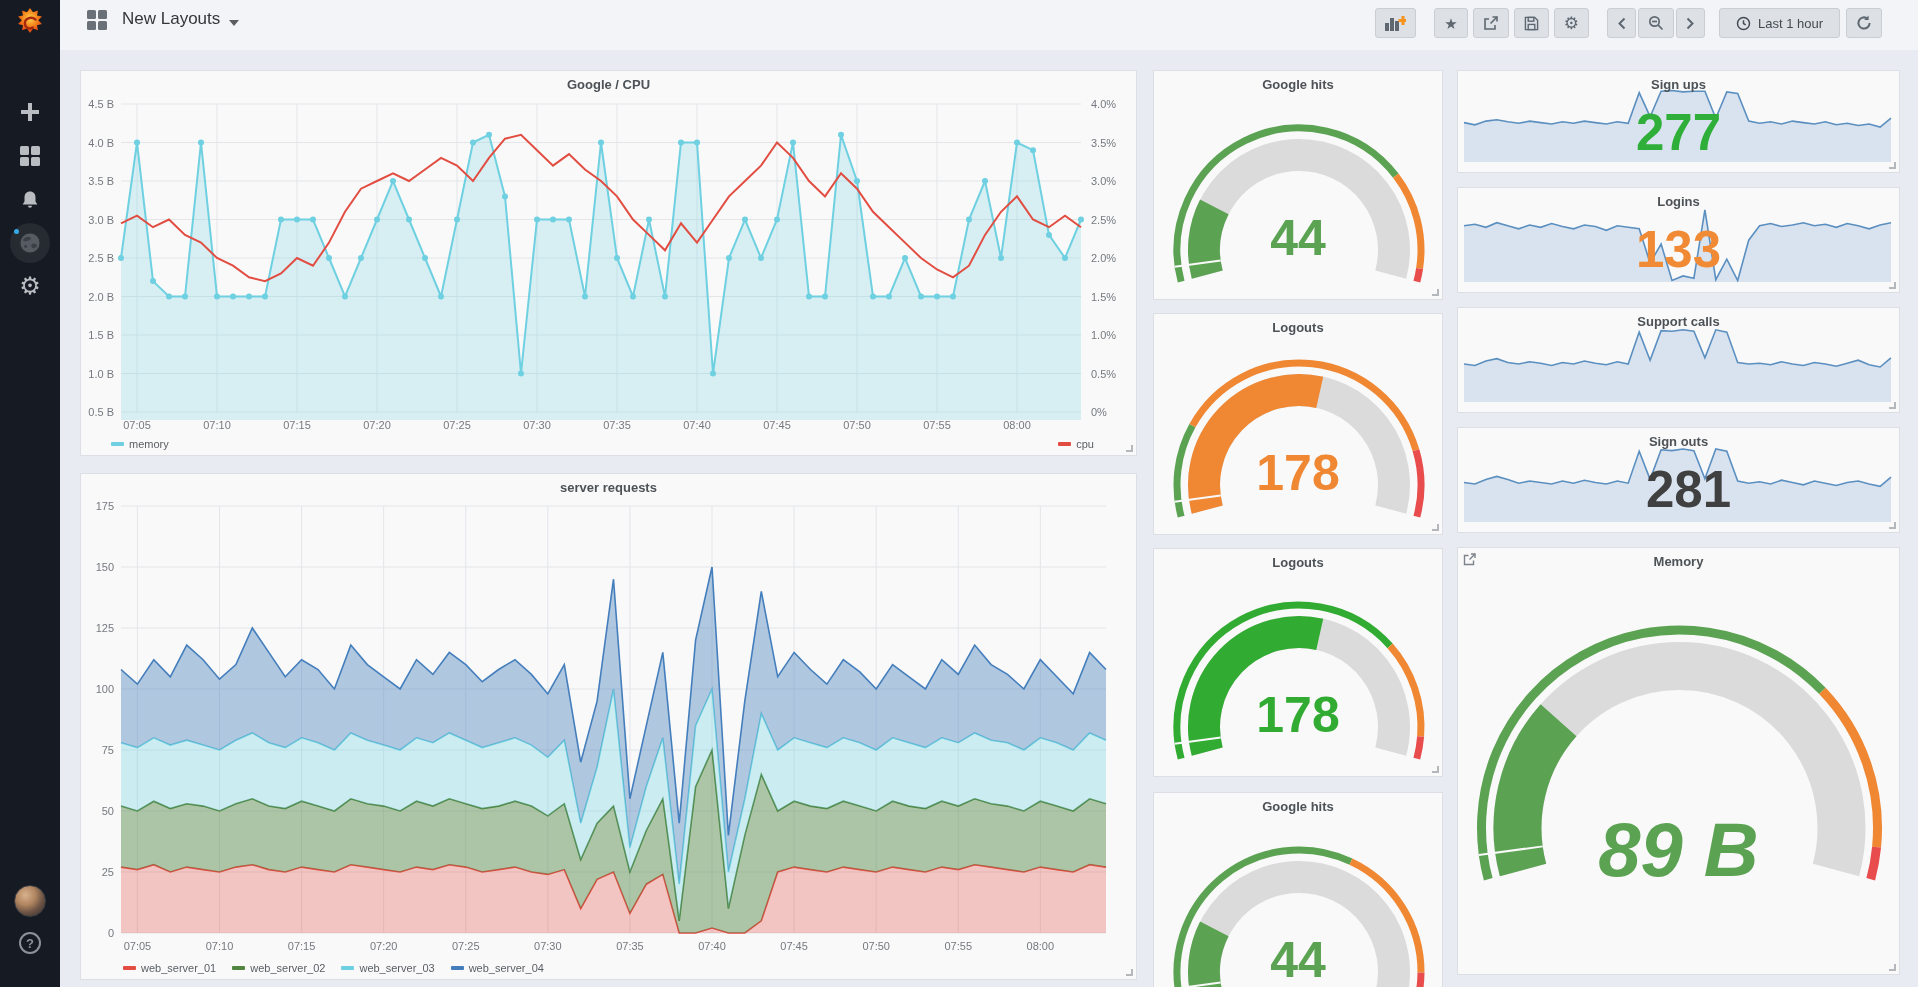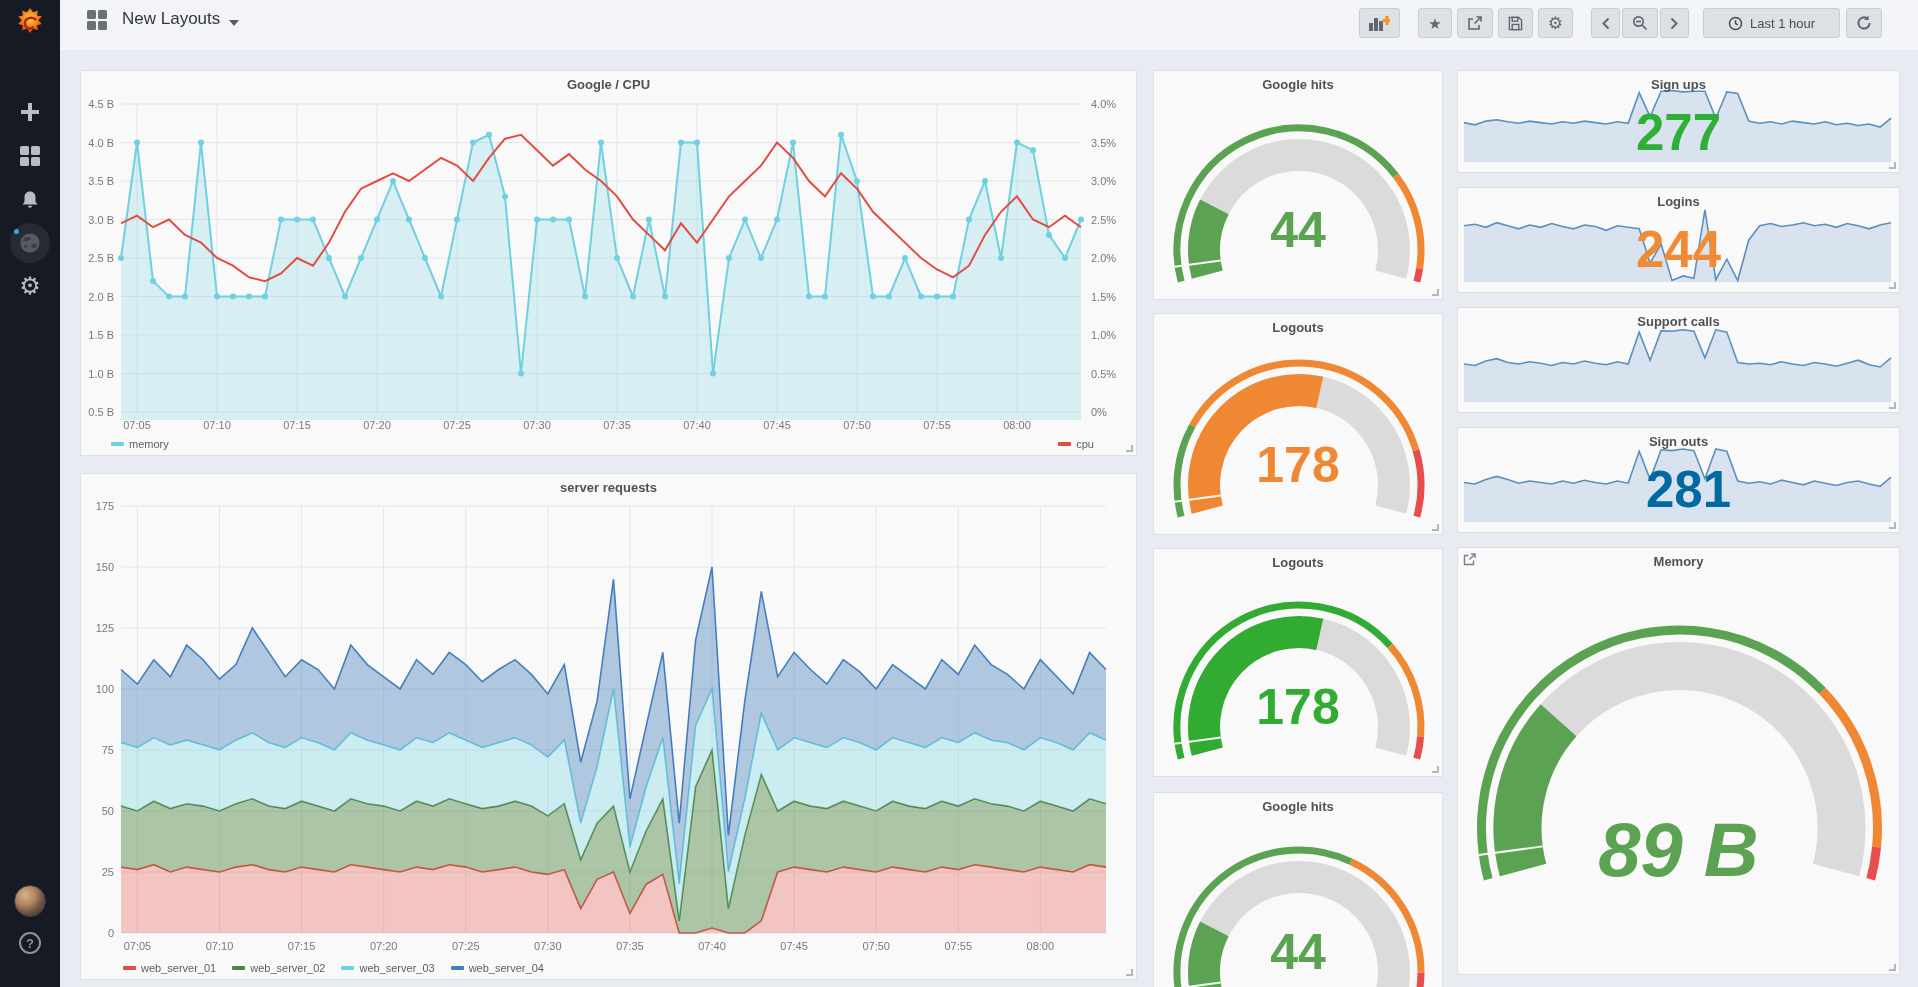--- a/index.html
+++ b/index.html
@@ -25,37 +25,37 @@
   .topbar { position:absolute; left:60px; right:0; top:0; height:50px; background:#f3f4f7; z-index:5; }
   .tb-left { position:absolute; left:26px; top:9px; display:flex; align-items:flex-start; cursor:pointer; }
   .tb-grid { margin-right:14px; display:flex; }
   .tb-title { font-size:17px; color:#33373c; }
   .tb-caret { margin-left:9px; margin-top:3px; }
   .tb-right { position:absolute; right:36px; top:8px; display:flex; align-items:center; }
   .tbtn { height:30px; min-width:26px; padding:0 9px; background:#dde1e6; border:1px solid #c9ced5; border-radius:3px;
     display:flex; align-items:center; justify-content:center; color:#5f6870; cursor:pointer; font-size:13px; }
   .tbtn .glyph { font-size:15px; line-height:1; color:#5f6870; } .g2 { margin-right:5px; } .gap { margin-right:18px; }
   .tight { margin-right:2px; }
-  .time-btn { padding:0 24px; color:#444b52; margin-right:6px; margin-left:14px; }
+  .time-btn { padding:0 16px; color:#444b52; margin-right:6px; margin-left:14px; }
   .time-btn span { margin-left:7px; }
 
   
   .panel { position:absolute; background:#f9f9f9; border:1px solid #dcdfe4; }
   .panel-title { position:absolute; top:6px; left:0; right:0; text-align:center;
     font-size:13px; font-weight:600; color:#4d5257; z-index:3; cursor:pointer; }
   .rsz { position:absolute; right:3px; bottom:3px; width:7px; height:7px;
     border-right:2px solid #b4b7bc; border-bottom:2px solid #b4b7bc; cursor:nwse-resize; z-index:4; }
   .chart-svg { position:absolute; left:0; top:0; z-index:1; }
   .legend { position:absolute; bottom:5px; font-size:11px; color:#5a5e63; z-index:2; display:flex; align-items:center; }
   .legend-item { display:flex; align-items:center; margin-right:16px; cursor:pointer; }
   .swatch { width:13px; height:4px; border-radius:1px; margin-right:5px; }
 
   
   .gauge-svg { position:absolute; left:0; right:0; bottom:4px; margin:auto; z-index:1; }
-  .gauge-value { position:absolute; left:0; right:0; bottom:44px; text-align:center;
+  .gauge-value { position:absolute; left:0; right:0; bottom:36px; text-align:center;
     font-size:50px; font-weight:700; line-height:1; z-index:2; }
   .gauge-value-big { position:absolute; left:0; right:0; bottom:86px; text-align:center;
     font-size:76px; font-weight:700; line-height:1; z-index:2; }
   .ext-link { position:absolute; left:5px; top:4px; z-index:4; cursor:pointer; color:#7d838a; }
 
   
   .spark-svg { position:absolute; inset:0; z-index:1; }
   .spark-value { position:absolute; left:0; right:0; top:36px; text-align:center;
     font-size:51px; font-weight:700; line-height:1; z-index:2; }
 </style>
@@ -477,21 +477,21 @@
 </section>
 
 <section class="panel" style="left:1457px;top:187px;width:443px;height:106px">
   <div class="panel-title">Logins</div>
   <div class="spark-host">
       <svg class="spark-svg" width="439" height="102">
         <polygon points="6.0,37.8 16.9,36.2 27.9,39.3 38.8,34.7 49.8,37.8 60.7,40.8 71.7,37.0 82.6,39.3 93.6,35.5 104.5,38.5 115.5,40.8 126.4,37.0 137.4,38.5 148.3,42.3 159.3,37.8 170.2,39.3 181.2,40.8 192.1,75.0 203.1,56.0 214.0,92.5 225.0,87.9 235.9,90.2 246.9,21.8 257.8,91.7 268.8,71.2 279.7,92.5 290.7,52.2 301.6,37.8 312.6,35.5 323.5,38.5 334.5,37.0 345.4,34.7 356.4,37.8 367.3,36.2 378.3,39.3 389.2,35.5 400.2,37.8 411.1,40.8 422.1,37.0 433.0,34.7 433,94 6,94" fill="#D9E3EF"></polygon>
         <polyline points="6.0,37.8 16.9,36.2 27.9,39.3 38.8,34.7 49.8,37.8 60.7,40.8 71.7,37.0 82.6,39.3 93.6,35.5 104.5,38.5 115.5,40.8 126.4,37.0 137.4,38.5 148.3,42.3 159.3,37.8 170.2,39.3 181.2,40.8 192.1,75.0 203.1,56.0 214.0,92.5 225.0,87.9 235.9,90.2 246.9,21.8 257.8,91.7 268.8,71.2 279.7,92.5 290.7,52.2 301.6,37.8 312.6,35.5 323.5,38.5 334.5,37.0 345.4,34.7 356.4,37.8 367.3,36.2 378.3,39.3 389.2,35.5 400.2,37.8 411.1,40.8 422.1,37.0 433.0,34.7" fill="none" stroke="#5B8FC0" stroke-width="1.6"></polyline>
       </svg>
     </div>
-  <div class="spark-value" style="color: rgb(240, 138, 52);">244</div>
+  <div class="spark-value" style="color: rgb(240, 138, 52);">133</div>
   <div class="rsz"></div>
 </section>
 
 <section class="panel" style="left:1457px;top:307px;width:443px;height:106px">
   <div class="panel-title">Support calls</div>
   <div class="spark-host">
       <svg class="spark-svg" width="439" height="102">
         <polygon points="6.0,56.0 16.9,57.5 27.9,53.0 38.8,50.7 49.8,54.5 60.7,56.0 71.7,53.7 82.6,55.2 93.6,57.5 104.5,54.5 115.5,56.0 126.4,53.0 137.4,55.2 148.3,56.8 159.3,53.7 170.2,56.0 181.2,24.1 192.1,52.2 203.1,22.6 214.0,23.3 225.0,21.8 235.9,23.3 246.9,49.9 257.8,21.8 268.8,24.1 279.7,54.5 290.7,56.0 301.6,55.2 312.6,56.8 323.5,53.7 334.5,56.0 345.4,57.5 356.4,54.5 367.3,56.0 378.3,58.3 389.2,55.2 400.2,52.2 411.1,56.8 422.1,59.0 433.0,49.9 433,94 6,94" fill="#D9E3EF"></polygon>
         <polyline points="6.0,56.0 16.9,57.5 27.9,53.0 38.8,50.7 49.8,54.5 60.7,56.0 71.7,53.7 82.6,55.2 93.6,57.5 104.5,54.5 115.5,56.0 126.4,53.0 137.4,55.2 148.3,56.8 159.3,53.7 170.2,56.0 181.2,24.1 192.1,52.2 203.1,22.6 214.0,23.3 225.0,21.8 235.9,23.3 246.9,49.9 257.8,21.8 268.8,24.1 279.7,54.5 290.7,56.0 301.6,55.2 312.6,56.8 323.5,53.7 334.5,56.0 345.4,57.5 356.4,54.5 367.3,56.0 378.3,58.3 389.2,55.2 400.2,52.2 411.1,56.8 422.1,59.0 433.0,49.9" fill="none" stroke="#5B8FC0" stroke-width="1.6"></polyline>
       </svg>
@@ -500,21 +500,21 @@
 </section>
 
 <section class="panel" style="left:1457px;top:427px;width:443px;height:106px">
   <div class="panel-title">Sign outs</div>
   <div class="spark-host">
       <svg class="spark-svg" width="439" height="102">
         <polygon points="6.0,54.5 16.9,56.0 27.9,51.4 38.8,48.4 49.8,51.4 60.7,55.2 71.7,53.0 82.6,54.5 93.6,56.0 104.5,53.0 115.5,55.2 126.4,52.2 137.4,54.5 148.3,56.0 159.3,53.0 170.2,55.2 181.2,23.3 192.1,51.4 203.1,21.8 214.0,22.6 225.0,21.0 235.9,22.6 246.9,50.7 257.8,21.0 268.8,23.3 279.7,53.0 290.7,55.2 301.6,53.7 312.6,56.0 323.5,52.2 334.5,54.5 345.4,56.8 356.4,53.0 367.3,55.2 378.3,57.5 389.2,54.5 400.2,53.0 411.1,56.0 422.1,58.3 433.0,49.2 433,94 6,94" fill="#D9E3EF"></polygon>
         <polyline points="6.0,54.5 16.9,56.0 27.9,51.4 38.8,48.4 49.8,51.4 60.7,55.2 71.7,53.0 82.6,54.5 93.6,56.0 104.5,53.0 115.5,55.2 126.4,52.2 137.4,54.5 148.3,56.0 159.3,53.0 170.2,55.2 181.2,23.3 192.1,51.4 203.1,21.8 214.0,22.6 225.0,21.0 235.9,22.6 246.9,50.7 257.8,21.0 268.8,23.3 279.7,53.0 290.7,55.2 301.6,53.7 312.6,56.0 323.5,52.2 334.5,54.5 345.4,56.8 356.4,53.0 367.3,55.2 378.3,57.5 389.2,54.5 400.2,53.0 411.1,56.0 422.1,58.3 433.0,49.2" fill="none" stroke="#5B8FC0" stroke-width="1.6"></polyline>
       </svg>
     </div>
-  <div class="spark-value" style="color: #0369a1; padding-left: 20px;">281</div>
+  <div class="spark-value" style="color: #404040; padding-left: 20px;">281</div>
   <div class="rsz"></div>
 </section>
 
 <section class="panel" style="left:1457px;top:547px;width:443px;height:428px">
   <span class="ext-link">
     <svg width="13" height="13" viewBox="0 0 13 13" fill="none" stroke="#7d838a" stroke-width="1.4">
       <path d="M5.5 2.5H1.5v9h9v-4"></path>
         <path d="M8 1h4v4"></path>
         <path d="M12 1L6.5 6.5"></path>
     </svg>

